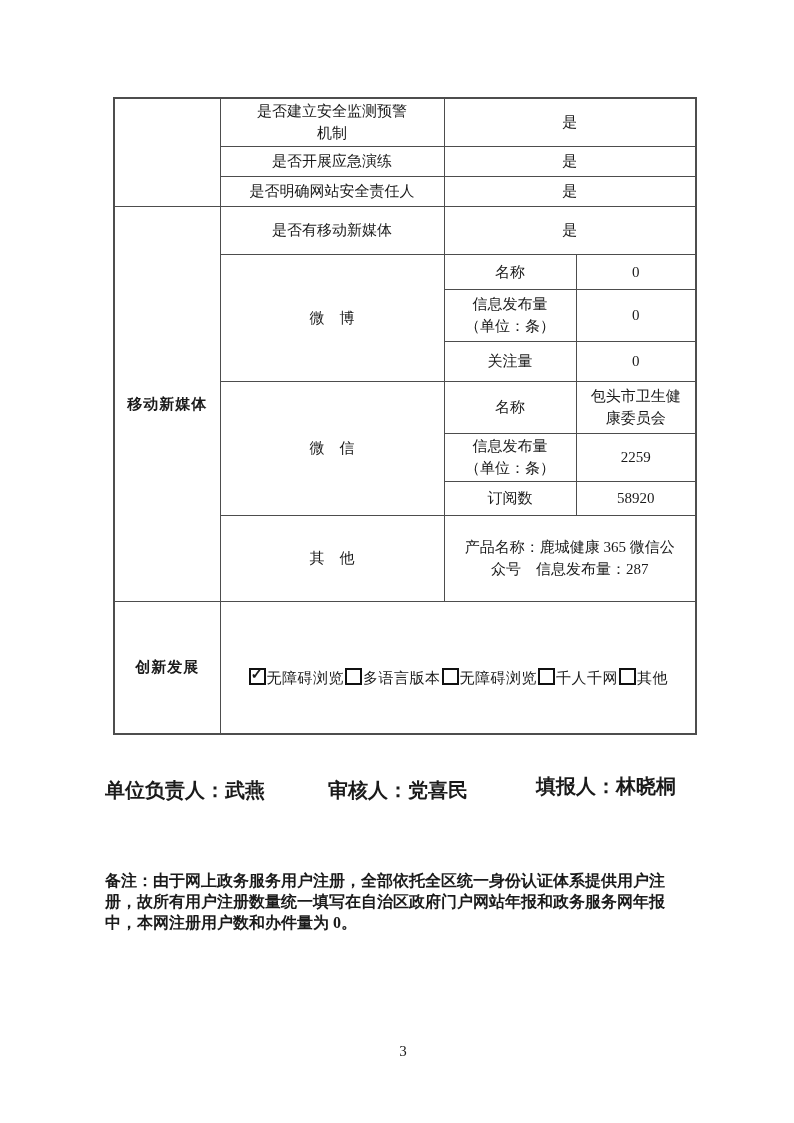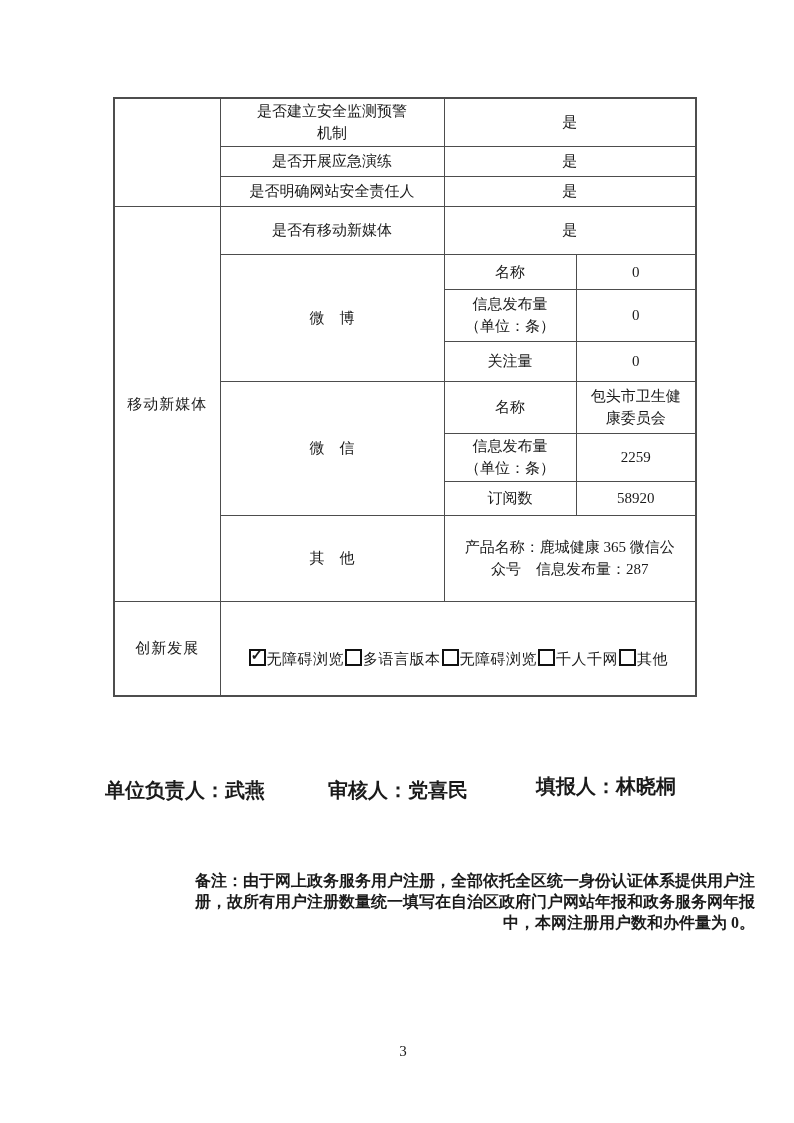--- a/index.html
+++ b/index.html
@@ -19,21 +19,21 @@
     border:2px solid #4d4d4d;
   }
   table.report td{
     border:1px solid #4d4d4d;
     text-align:center;vertical-align:middle;
     font-size:15px;line-height:22px;
     white-space:pre-line;
     padding:0 4px;
     overflow:hidden;
   }
-  td.cat{letter-spacing:1px;}
+  td.cat{letter-spacing:1px;font-weight:bold;}
   .cb{
     display:inline-block;
     width:13px;height:13px;
     border:2px solid #111;
     position:relative;
     vertical-align:-2px;
     margin:0 1px;
   }
   .cb i{
     font-style:normal;font-weight:bold;
@@ -44,21 +44,20 @@
   .footer-item{
     position:absolute;
     font-size:20px;font-weight:bold;
     white-space:pre;
   }
   .remarks{
     position:absolute;left:105px;top:870px;width:650px;
     font-size:16px;font-weight:bold;
     line-height:21px;
     white-space:pre-line;
-    text-align:right;
   }
   .pageno{
     position:absolute;left:0;top:1043px;width:100%;
     text-align:center;font-size:15px;
   }
 </style>
 </head>
 <body>
 
 <div class="page">
@@ -120,21 +119,21 @@
     <tr style="height:34px">
       <td>订阅数</td>
       <td>58920</td>
     </tr>
     <tr style="height:86px">
       <td>其　他</td>
       <td colspan="2">产品名称：鹿城健康 365 微信公
 众号　信息发布量：287</td>
     </tr>
 
-    <tr style="height:95px">
+    <tr style="height:133px">
       <td class="cat">创新发展</td>
       <td colspan="3">
         <span class="innov-line"><span class="cb"><i>✓</i></span><span>无障碍浏览</span><span class="cb"><i></i></span><span>多语言版本</span><span class="cb"><i></i></span><span>无障碍浏览</span><span class="cb"><i></i></span><span>千人千网</span><span class="cb"><i></i></span><span>其他</span></span>
       </td>
     </tr>
   </tbody>
     </table>
 
   <div class="footer-item" style="left:105px;top:777px">单位负责人：武燕</div>
   <div class="footer-item" style="left:328px;top:777px">审核人：党喜民</div>

